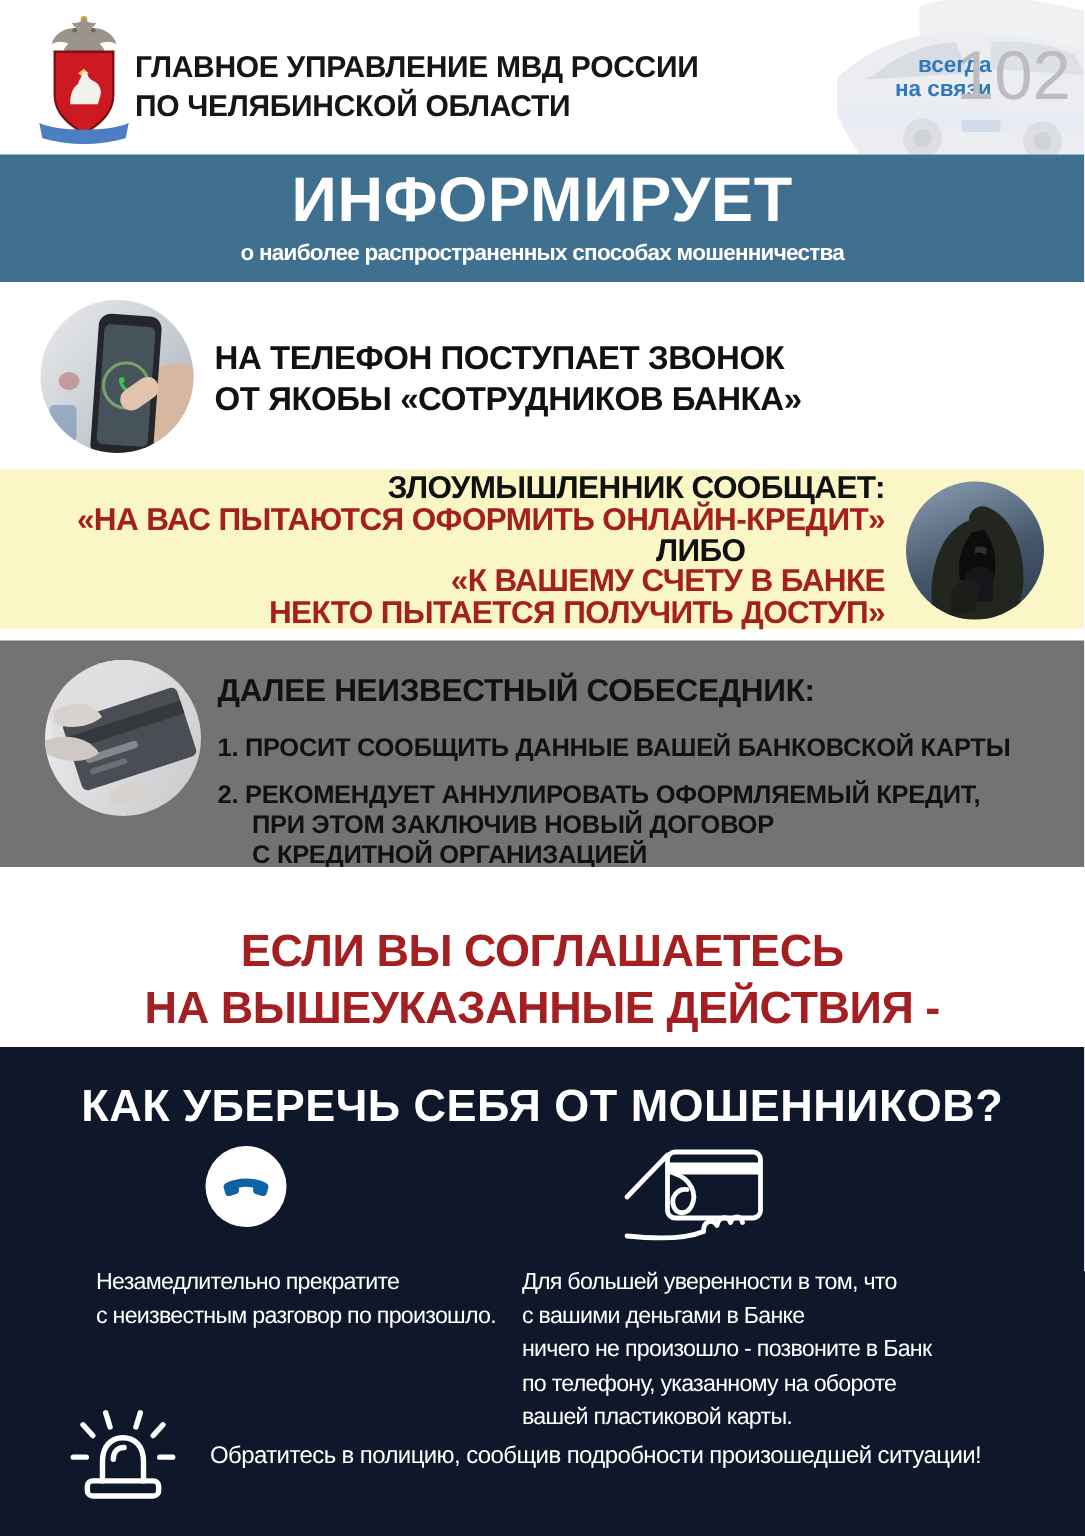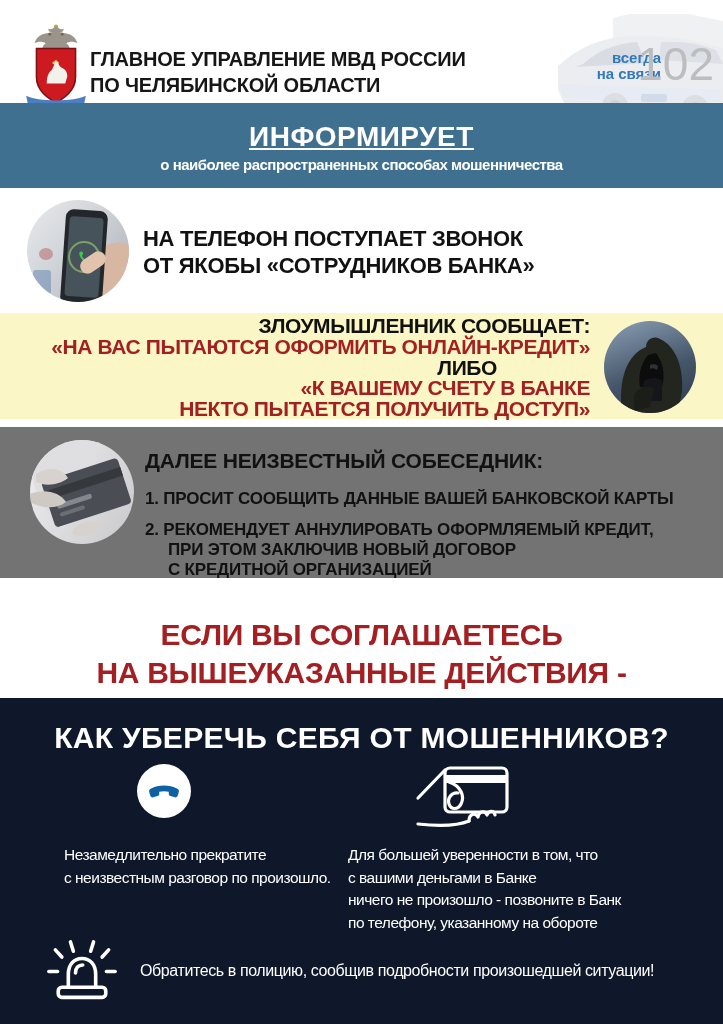--- a/index.html
+++ b/index.html
@@ -1,33 +1,33 @@
 <!DOCTYPE html>
 <html><head>
 <meta charset="utf-8">
 <style>
   html,body{margin:0;padding:0;background:#ffffff;}
   .poster{position:relative;width:723px;height:1024px;background:#ffffff;overflow:hidden;
           font-family:"Liberation Sans",sans-serif;}
   .sec{position:absolute;left:0;width:723px;}
 
   
-  #header{top:0;height:132px;background:#ffffff;margin-top:14px;}
+  #header{top:0;height:132px;background:#ffffff;}
   .cars-art{position:absolute;right:0;top:0;width:260px;height:103px;}
   .emblem{position:absolute;left:20px;top:7px;width:72px;height:92px;}
   .org-name{position:absolute;left:90px;top:32px;font-size:20px;font-weight:bold;
             line-height:26px;letter-spacing:-0.2px;color:#161616;white-space:nowrap;}
   .tagline{position:absolute;right:62px;top:36px;text-align:right;font-size:15px;
            font-weight:bold;line-height:16px;color:#3079bd;}
   .number102{position:absolute;right:9px;top:27px;font-size:46px;line-height:1;
              color:#bdbdbf;}
 
   
   #banner{top:103px;height:85px;background:#40708f;color:#ffffff;text-align:center;}
-  .banner-title{font-size:28px;font-weight:bold;letter-spacing:0.5px;padding-top:18px;text-decoration:underline;}
+  .banner-title{font-size:42px;font-weight:bold;letter-spacing:0.5px;padding-top:6px;}
   .banner-sub{font-size:15px;font-weight:bold;letter-spacing:-0.5px;margin-top:3px;}
 
   
   #call{top:188px;height:125px;background:#ffffff;}
   .call-text{position:absolute;left:143px;top:37px;font-size:22px;font-weight:bold;
              line-height:27px;letter-spacing:-0.3px;color:#111111;white-space:nowrap;}
 
   
   .photo-circle{position:absolute;border-radius:50%;overflow:hidden;}
   .call-photo{left:27px;top:12px;width:102px;height:102px;
@@ -222,20 +222,21 @@
 
     <div class="tip tip1">
       <div>Незамедлительно прекратите</div>
       <div>с неизвестным разговор по произошло.</div>
     </div>
     <div class="tip tip2">
       <div>Для большей уверенности в том, что</div>
       <div>с вашими деньгами в Банке</div>
       <div>ничего не произошло - позвоните в Банк</div>
       <div>по телефону, указанному на обороте</div>
+      <div>вашей пластиковой карты.</div>
     </div>
 
     <svg class="siren-icon" viewBox="0 0 100 100" fill="none" stroke="#ffffff" stroke-width="5" stroke-linecap="round" stroke-linejoin="round">
       <rect x="17" y="74" width="66" height="14" rx="5"></rect>
       <path d="M31 74 V56 C31 42 39 34 50 34 C61 34 69 42 69 56 V74"></path>
       <path d="M41 54 C41 47 45 43 51 43"></path>
       <line x1="13" y1="22" x2="22" y2="32"></line>
       <line x1="34" y1="11" x2="38" y2="24"></line>
       <line x1="87" y1="22" x2="78" y2="32"></line>
       <line x1="66" y1="11" x2="62" y2="24"></line>

